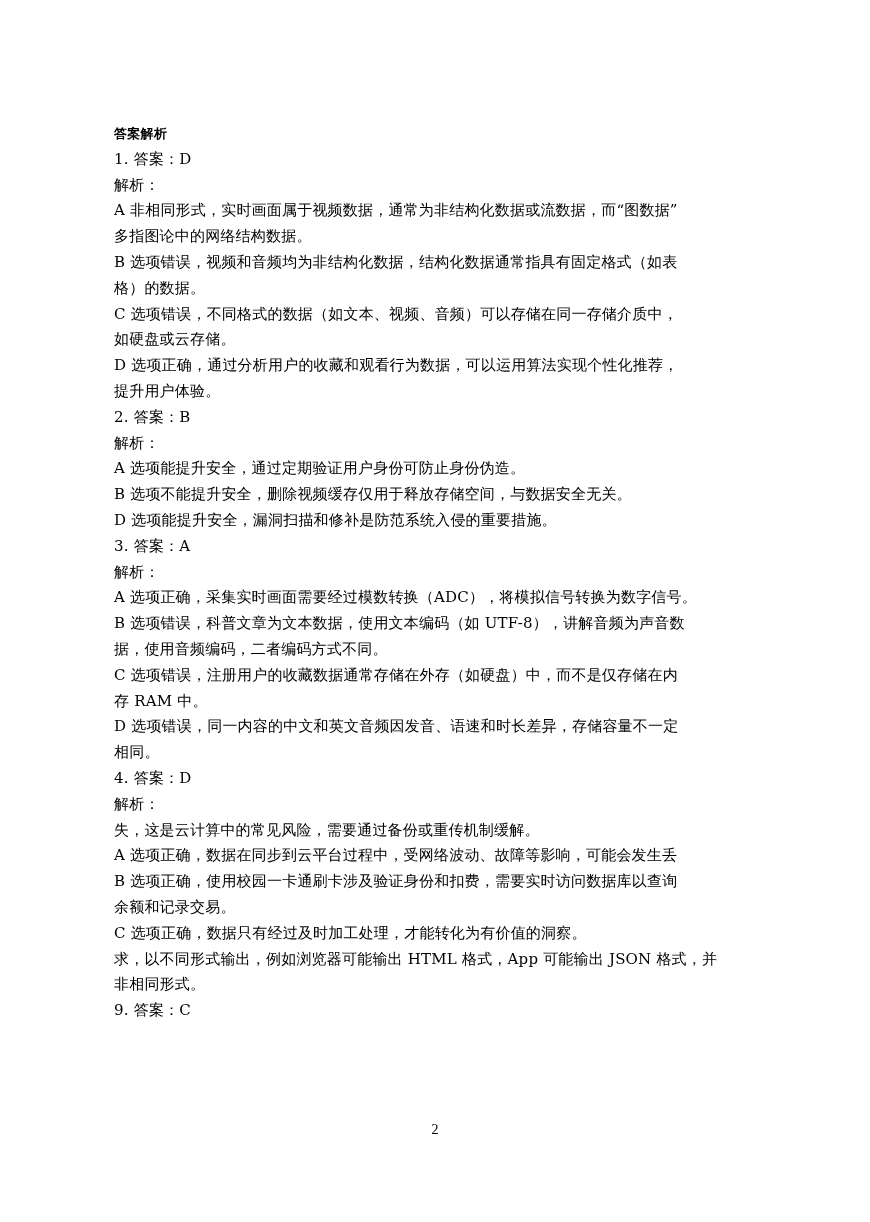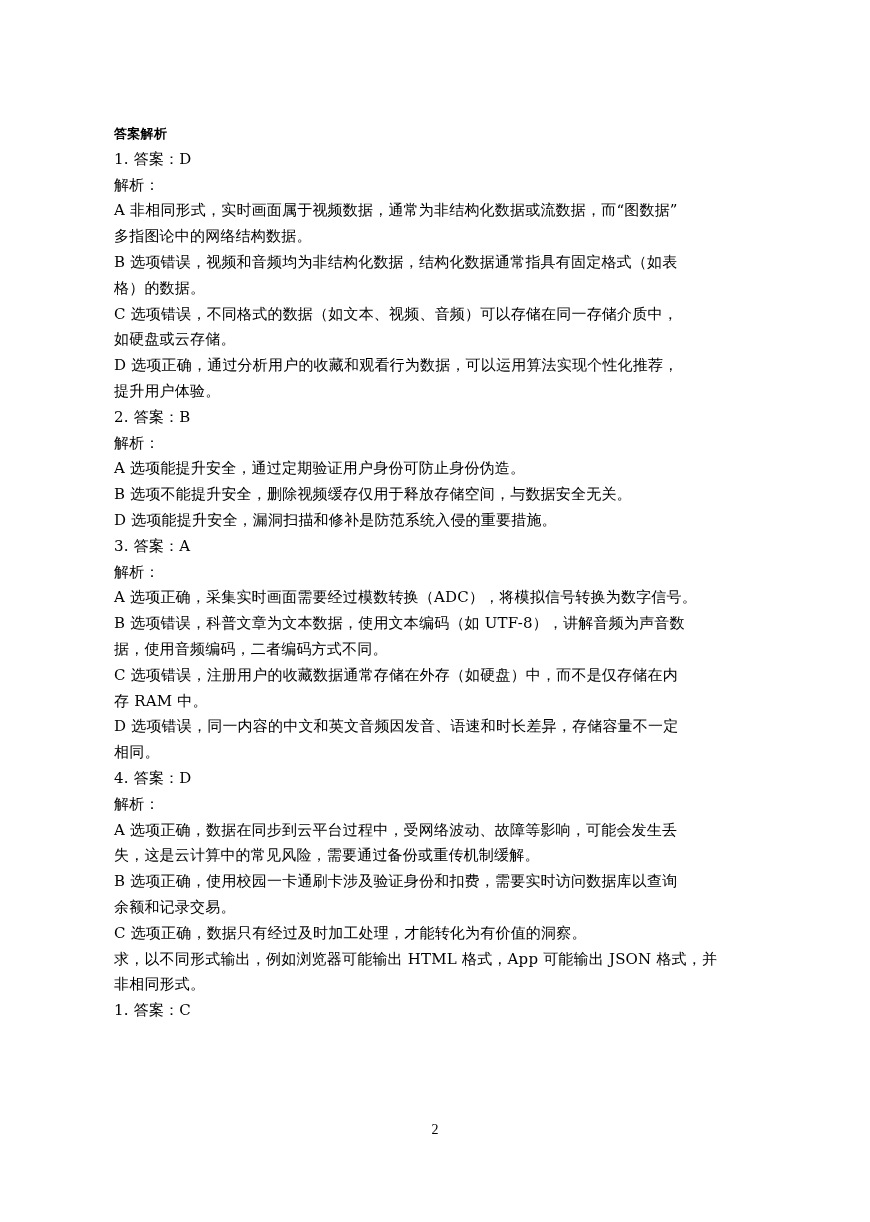--- a/index.html
+++ b/index.html
@@ -49,27 +49,27 @@
     <div class="line">据，使用音频编码，二者编码方式不同。</div>
     <div class="line">C 选项错误，注册用户的收藏数据通常存储在外存（如硬盘）中，而不是仅存储在内</div>
     <div class="line">存 RAM 中。</div>
     <div class="line">D 选项错误，同一内容的中文和英文音频因发音、语速和时长差异，存储容量不一定</div>
     <div class="line">相同。</div>
   </div>
 
   <div class="block">
     <div class="line">4. 答案：D</div>
     <div class="line">解析：</div>
+    <div class="line">失，这是云计算中的常见风险，需要通过备份或重传机制缓解。</div>
     <div class="line">A 选项正确，数据在同步到云平台过程中，受网络波动、故障等影响，可能会发生丢</div>
-    <div class="line">失，这是云计算中的常见风险，需要通过备份或重传机制缓解。</div>
     <div class="line">B 选项正确，使用校园一卡通刷卡涉及验证身份和扣费，需要实时访问数据库以查询</div>
     <div class="line">余额和记录交易。</div>
     <div class="line">C 选项正确，数据只有经过及时加工处理，才能转化为有价值的洞察。</div>
     <div class="line">求，以不同形式输出，例如浏览器可能输出 HTML 格式，App 可能输出 JSON 格式，并</div>
     <div class="line">非相同形式。</div>
   </div>
 
   <div class="block">
-    <div class="line">1. 答案：C</div>
+    <div class="line">9. 答案：C</div>
   </div>
 </div>
 
 <div class="page-number">2</div>
 
 </body></html>

